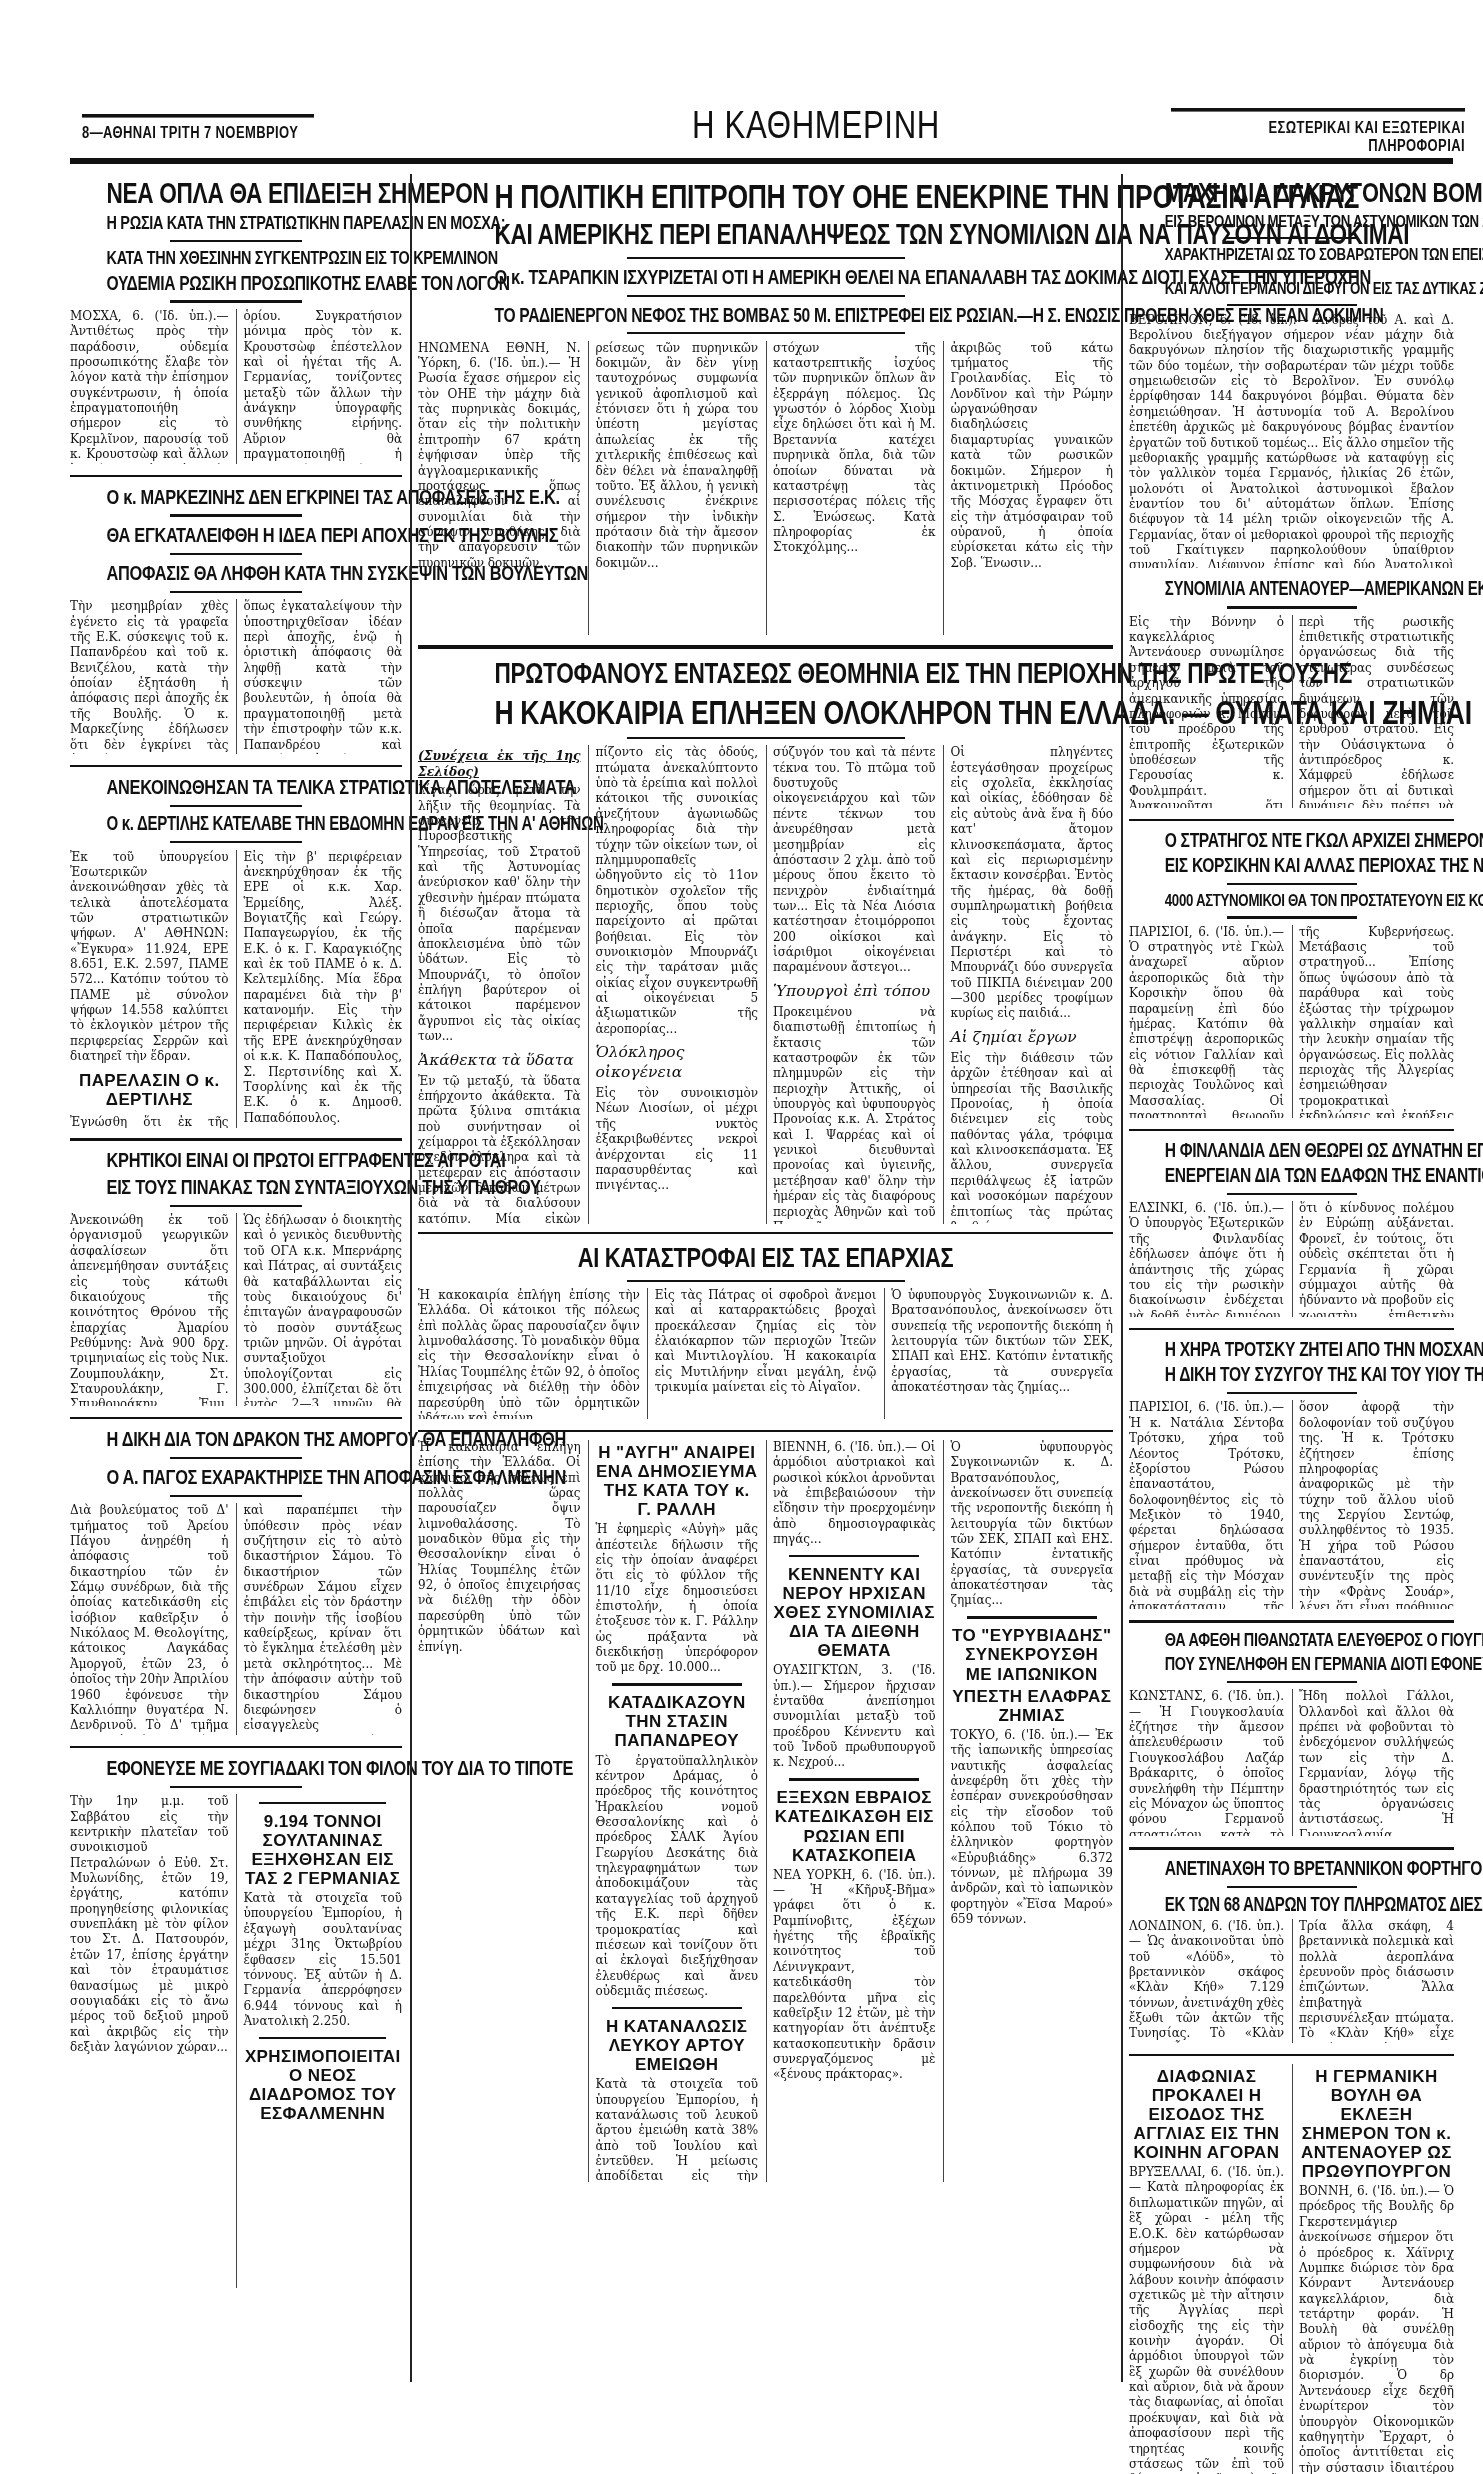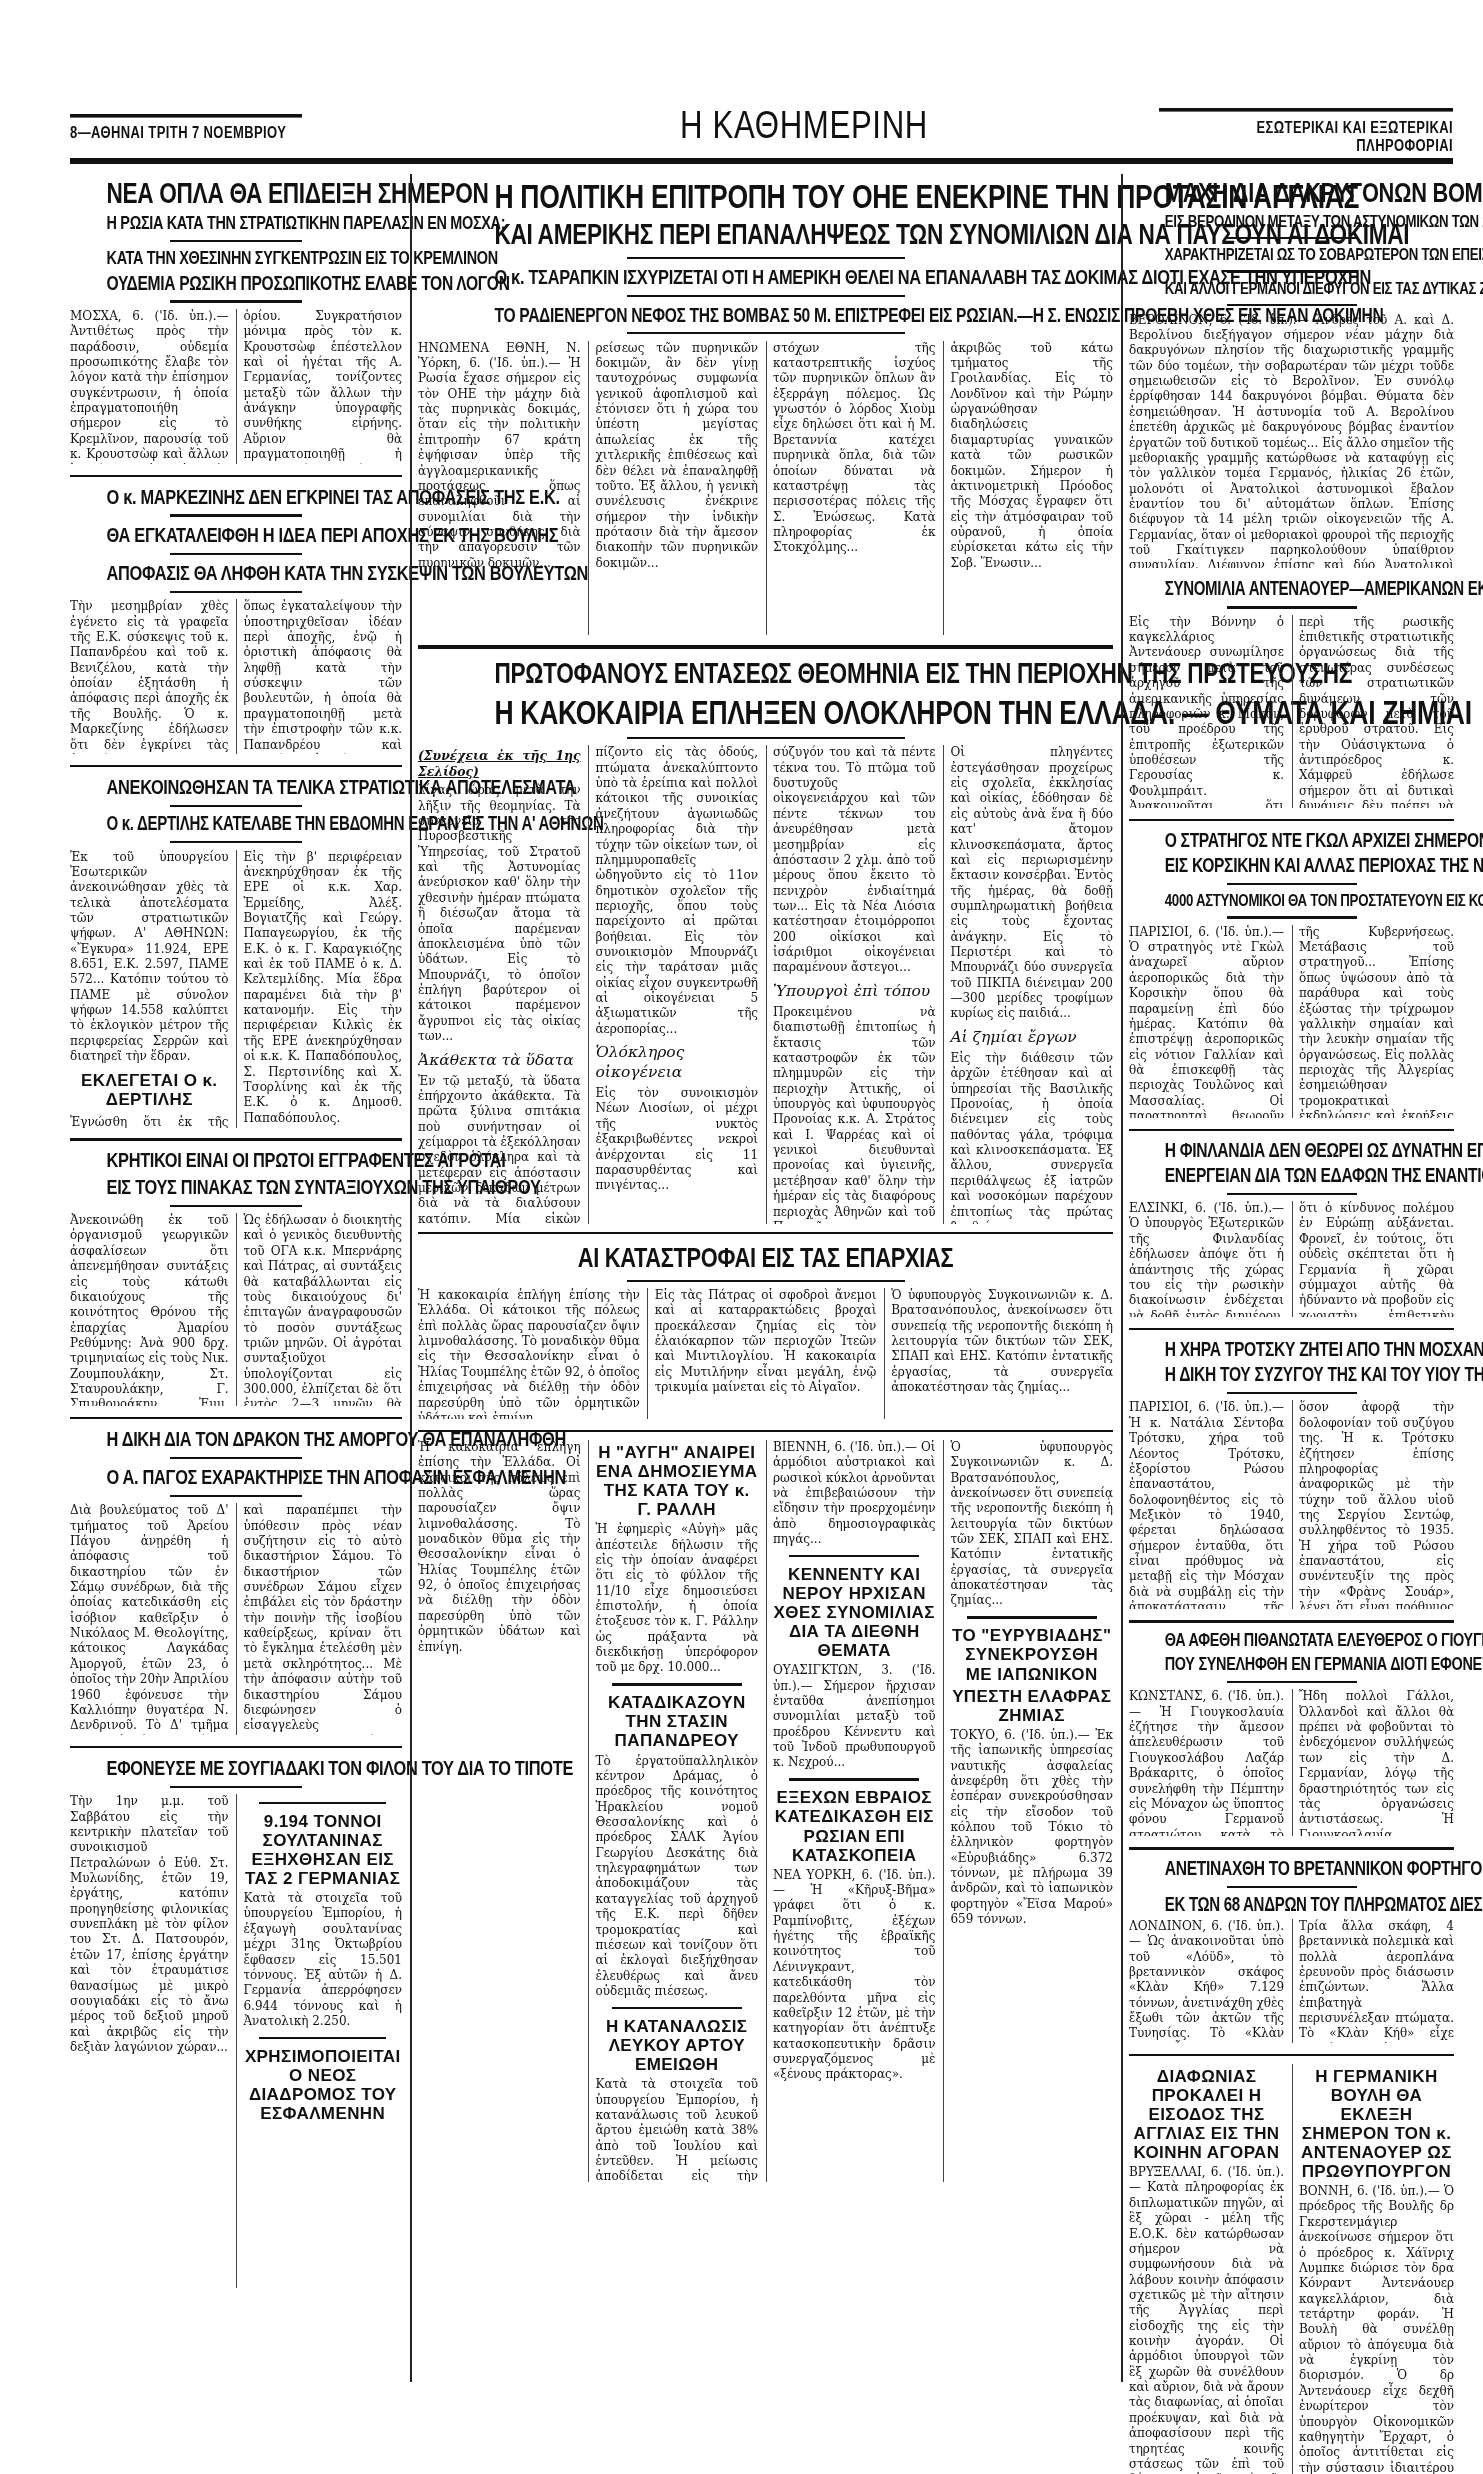--- a/index.html
+++ b/index.html
@@ -1,19 +1,19 @@
 <!DOCTYPE html>
 <html style="font-size:12.4px"><head>
 <meta charset="utf-8">
 <style>
   * { box-sizing: border-box; margin: 0; padding: 0; }
   html, body { width: 1483px; height: 2475px; background: #ffffff; overflow: hidden; }
   body { position: relative; font-family: "DejaVu Serif", serif; color: #111; }
   .page { position: absolute; left: 70px; top: 0; width: 1383px; height: 2475px; }
-  .masthead { position: absolute; top: 100px; left: 0; width: 1383px; height: 54px; }
+  .masthead { position: absolute; top: 100px; left: 12px; width: 1383px; height: 54px; }
   .mh-left { position: absolute; left: 0; top: 14px; width: 232px; border-top: 3.1px solid #111; padding-top: 4.6px;
     font-family: "Liberation Sans", sans-serif; font-weight: 700; font-size: 13px; letter-spacing: 0.4px; transform: scaleY(1.2); transform-origin: top left; }
   .mh-title { position: absolute; left: 610px; top: 3.1px; font-family: "Liberation Sans Narrow","Liberation Sans", sans-serif; font-size: 39px; font-weight: 400; letter-spacing: 0.8px; transform: scaleX(0.8); transform-origin: top left; }
   .mh-right { position: absolute; right: 0; top: 7.7px; width: 294px; border-top: 3.1px solid #111; padding-top: 6.2px; text-align: right;
     font-family: "Liberation Sans", sans-serif; font-weight: 700; font-size: 13px; letter-spacing: 0.4px; transform: scaleY(1.2); transform-origin: top right; }
   .rule-thick { position: absolute; left: 0; top: 158px; width: 1383px; height: 6.2px; background: #111; }
   .col { position: absolute; top: 174px; bottom: 46px; }
   .vrule { position: absolute; top: 174px; width: 1.5px; background: #222; bottom: 93px; }
   .story { margin-bottom: 10.8px; }
   .hl { font-family: "Liberation Sans", sans-serif; font-weight: 700; text-align: center; line-height: 1.12; letter-spacing: -0.4px;
@@ -71,21 +71,21 @@
     </div>
     <div class="full-rule"></div>
     <div class="story">
       <div class="hl m" style="font-size:21px">ΑΝΕΚΟΙΝΩΘΗΣΑΝ ΤΑ ΤΕΛΙΚΑ ΣΤΡΑΤΙΩΤΙΚΑ ΑΠΟΤΕΛΕΣΜΑΤΑ</div>
       <div class="sub-rule"></div>
       <div class="hl m" style="font-size:19.3px">Ο κ. ΔΕΡΤΙΛΗΣ ΚΑΤΕΛΑΒΕ ΤΗΝ ΕΒΔΟΜΗΝ ΕΔΡΑΝ ΕΙΣ ΤΗΝ Α' ΑΘΗΝΩΝ</div>
       <div class="sub-rule"></div>
       <div class="body">
         <div class="txt" style="height:278px">
           <div>Ἐκ τοῦ ὑπουργείου Ἐσωτερικῶν ἀνεκοινώθησαν χθὲς τὰ τελικὰ ἀποτελέσματα τῶν στρατιωτικῶν ψήφων. Α' ΑΘΗΝΩΝ: «Ἔγκυρα» 11.924, ΕΡΕ 8.651, Ε.Κ. 2.597, ΠΑΜΕ 572... Κατόπιν τούτου τὸ ΠΑΜΕ μὲ σύνολον ψήφων 14.558 καλύπτει τὸ ἐκλογικὸν μέτρον τῆς περιφερείας Σερρῶν καὶ διατηρεῖ τὴν ἕδραν.</div>
-          <div class="hl s" style="margin:6.2px 0">ΕΚΛΕΓΕΤΑΙ Ο κ. ΔΕΡΤΙΛΗΣ</div>
+          <div class="hl s" style="margin:6.2px 0">ΠΑΡΕΛΑΣΙΝ Ο κ. ΔΕΡΤΙΛΗΣ</div>
           <div>Ἐγνώσθη ὅτι ἐκ τῆς καταμετρήσεως τῶν σταυρῶν προτιμήσεως τῶν ὑποψηφίων Α' περιφερείας Ἀθηνῶν ὑπὸ τῆς ΕΡΕ ἐκλέγεται ὁ κ. Δερτιλῆς.</div>
         </div>
         <div class="txt" style="height:278px">Εἰς τὴν β' περιφέρειαν ἀνεκηρύχθησαν ἐκ τῆς ΕΡΕ οἱ κ.κ. Χαρ. Ἑρμείδης, Ἀλέξ. Βογιατζῆς καὶ Γεώργ. Παπαγεωργίου, ἐκ τῆς Ε.Κ. ὁ κ. Γ. Καραγκιόζης καὶ ἐκ τοῦ ΠΑΜΕ ὁ κ. Δ. Κελτεμλίδης. Μία ἕδρα παραμένει διὰ τὴν β' κατανομήν. Εἰς τὴν περιφέρειαν Κιλκὶς ἐκ τῆς ΕΡΕ ἀνεκηρύχθησαν οἱ κ.κ. Κ. Παπαδόπουλος, Σ. Περτσινίδης καὶ Χ. Τσορλίνης καὶ ἐκ τῆς Ε.Κ. ὁ κ. Δημοσθ. Παπαδόπουλος.</div>
       </div>
     </div>
     <div class="full-rule"></div>
     <div class="story">
       <div class="hl m" style="font-size:21px">ΚΡΗΤΙΚΟΙ ΕΙΝΑΙ ΟΙ ΠΡΩΤΟΙ ΕΓΓΡΑΦΕΝΤΕΣ ΑΓΡΟΤΑΙ</div>
       <div class="hl m" style="font-size:21px">ΕΙΣ ΤΟΥΣ ΠΙΝΑΚΑΣ ΤΩΝ ΣΥΝΤΑΞΙΟΥΧΩΝ ΤΗΣ ΥΠΑΙΘΡΟΥ</div>
       <div class="sub-rule"></div>

